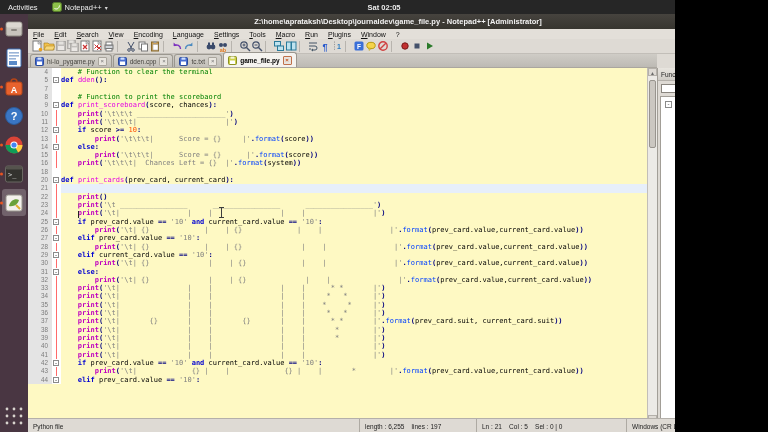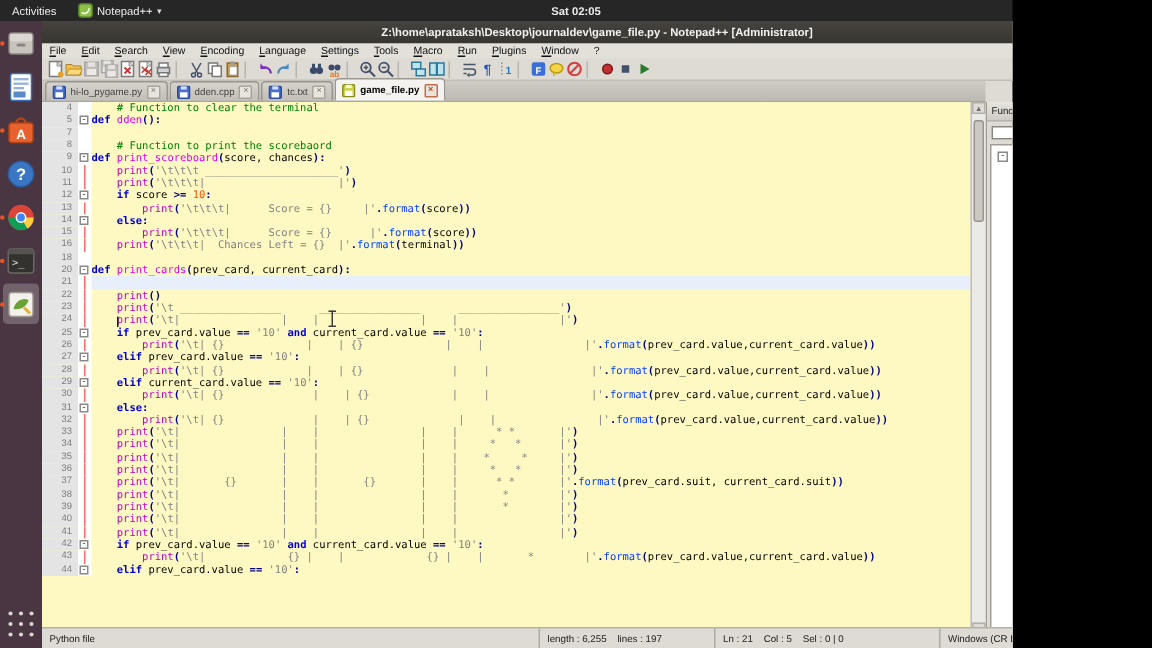--- a/index.html
+++ b/index.html
@@ -77,21 +77,21 @@
   .fold.end::before{content:"";position:absolute;left:4px;top:0;height:55%;width:1px;background:#ff6a6a;}
   .fold.end::after{content:"";position:absolute;left:4px;top:55%;width:4px;height:1px;background:#ff6a6a;}
   .fbox{position:absolute;left:1px;top:50%;transform:translateY(-50%);width:6px;height:6px;background:#fff;
     border:1px solid #8a8a8a;color:#333;font-size:6px;line-height:4.5px;text-align:center;box-sizing:border-box;}
   .ctext{flex:1;white-space:pre;color:#000;}
   .code-row.current .ctext,.code-row.current .caretcell{background:#e7effa;}
   .sg-d{color:#000;}
   .sg-c{color:#008000;}
   .sg-k{color:#0000d2;font-weight:bold;}
   .sg-f{color:#e400e4;}
-  .sg-p{color:#bf00bf;font-weight:normal;}
+  .sg-p{color:#bf00bf;font-weight:bold;}
   .sg-s{color:#808080;}
   .sg-n{color:#ff4e00;}
   .sg-o{color:#000080;font-weight:bold;}
   .sg-m{color:#0040ff;font-weight:normal;}
   #caret{position:absolute;left:50px;top:143px;width:1px;height:7px;background:#222;}
   #ibeam{position:absolute;left:190px;top:139px;width:7px;height:11px;background:
     linear-gradient(#3d3d3d,#3d3d3d) 50% 0/5px 1.2px no-repeat,
     linear-gradient(#3d3d3d,#3d3d3d) 50% 100%/5px 1.2px no-repeat,
     linear-gradient(#3d3d3d,#3d3d3d) 50% 50%/1.2px 100% no-repeat;}
 
@@ -602,21 +602,21 @@
             <div class="ctext"><span class="sg-d">    </span><span class="sg-k">else</span><span class="sg-o">:</span></div>
           </div>
           <div class="code-row">
             <div class="gut">15</div>
             <div class="fold line"></div>
             <div class="ctext"><span class="sg-d">        </span><span class="sg-p">print</span><span class="sg-o">(</span><span class="sg-s">'\t\t\t|      Score = {}      |'</span><span class="sg-o">.</span><span class="sg-m">format</span><span class="sg-o">(</span><span class="sg-d">score</span><span class="sg-o">))</span></div>
           </div>
           <div class="code-row">
             <div class="gut">16</div>
             <div class="fold line"></div>
-            <div class="ctext"><span class="sg-d">    </span><span class="sg-p">print</span><span class="sg-o">(</span><span class="sg-s">'\t\t\t|  Chances Left = {}  |'</span><span class="sg-o">.</span><span class="sg-m">format</span><span class="sg-o">(</span><span class="sg-d">terminal</span><span class="sg-o">))</span></div>
+            <div class="ctext"><span class="sg-d">    </span><span class="sg-p">print</span><span class="sg-o">(</span><span class="sg-s">'\t\t\t|  Chances Left = {}  |'</span><span class="sg-o">.</span><span class="sg-m">format</span><span class="sg-o">(</span><span class="sg-d">system</span><span class="sg-o">))</span></div>
           </div>
           <div class="code-row">
             <div class="gut">18</div>
             <div class="fold"></div>
             <div class="ctext"></div>
           </div>
           <div class="code-row">
             <div class="gut">20</div>
             <div class="fold">
               <div class="fbox">-</div>

